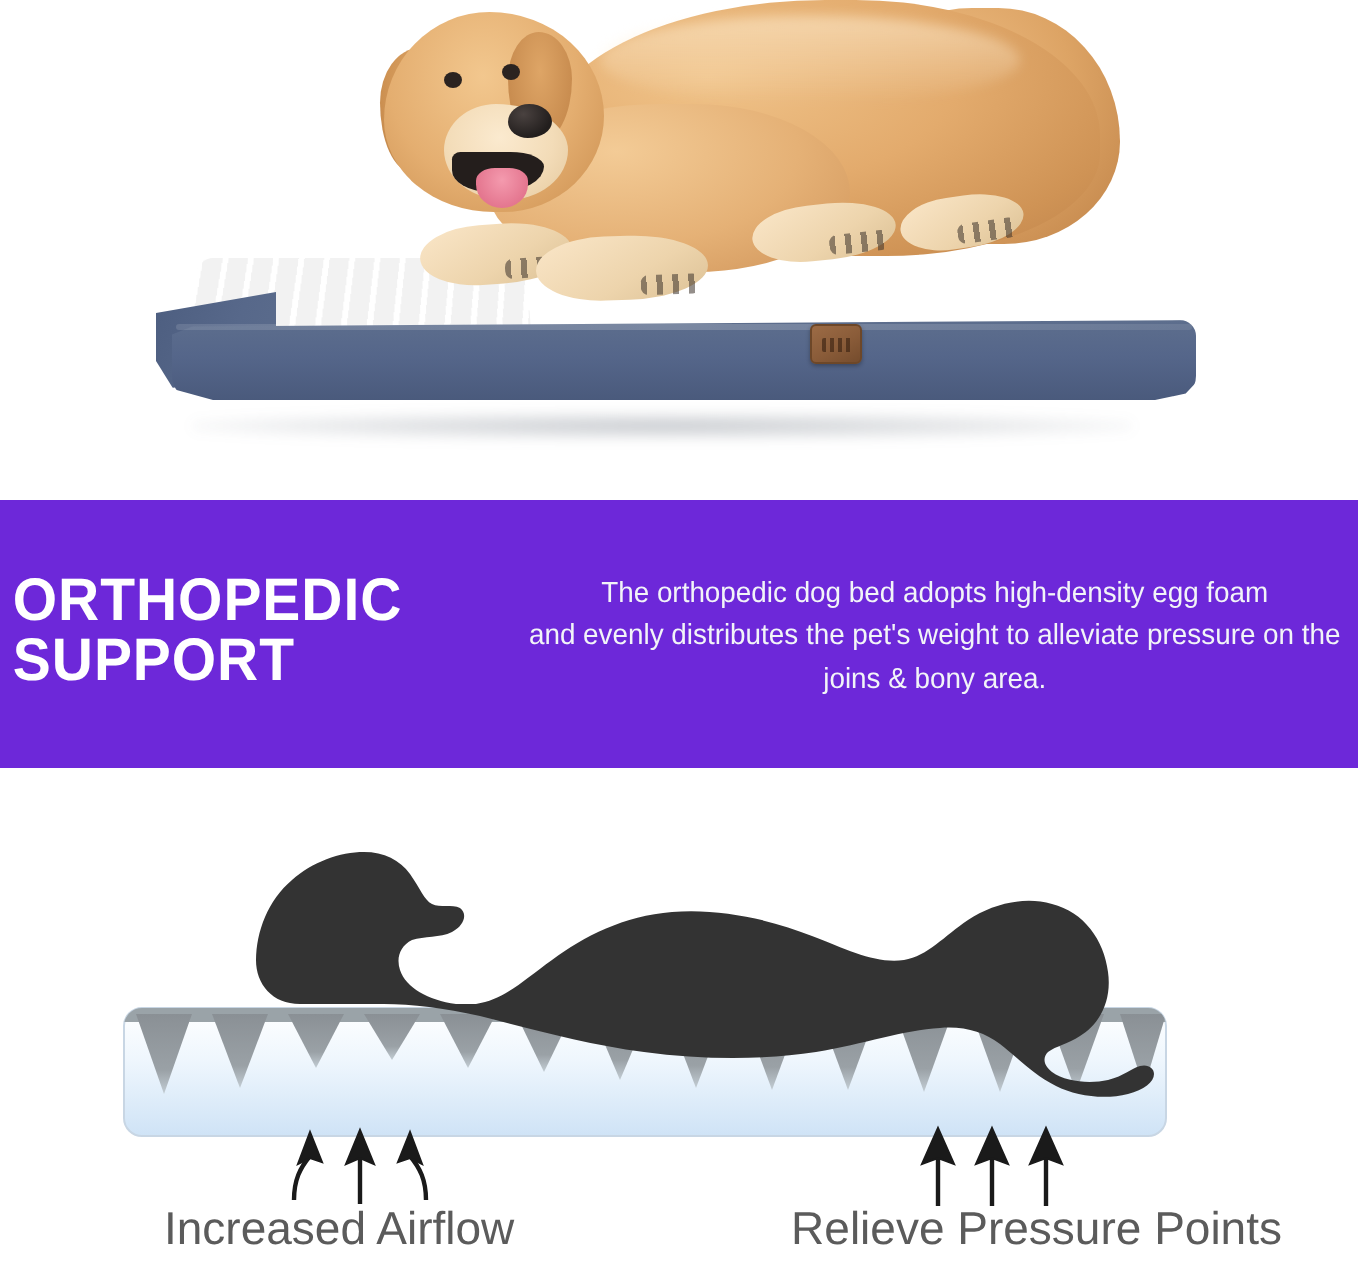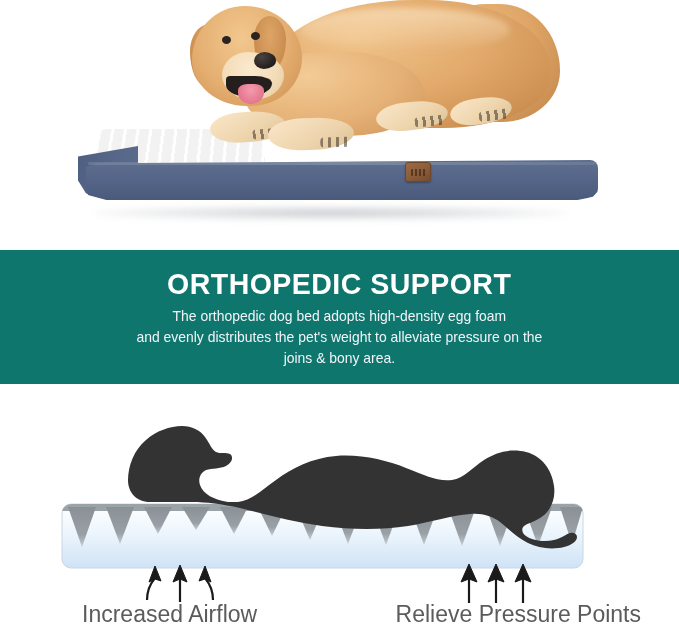--- a/index.html
+++ b/index.html
@@ -135,22 +135,22 @@
   }
   .dog-fur-hl{
     position:absolute; left:150px; top:14px; width:210px; height:44px;
     background:linear-gradient(180deg, rgba(255,240,214,.55) 0%, rgba(255,240,214,0) 100%);
     border-radius:50%; filter:blur(3px);
   }
 
   
   .banner{
     position:absolute; left:0; top:250px; width:679px; height:134px;
-    background:#0f766e;
-    display:flex; flex-direction:column; align-items:center; justify-content:center;
+    background:#6d28d9;
+    display:flex; flex-direction:row; align-items:center; justify-content:center;
     padding-top:4px;
   }
   .banner-title{
     font-size:30px; font-weight:bold; color:#ffffff; letter-spacing:.5px;
     transform:scaleX(.95); margin-bottom:7px; line-height:1;
   }
   .banner-sub{
     font-size:14.5px; color:#f2f4f8; line-height:1.45; text-align:center;
     transform:scaleX(.96);
   }

